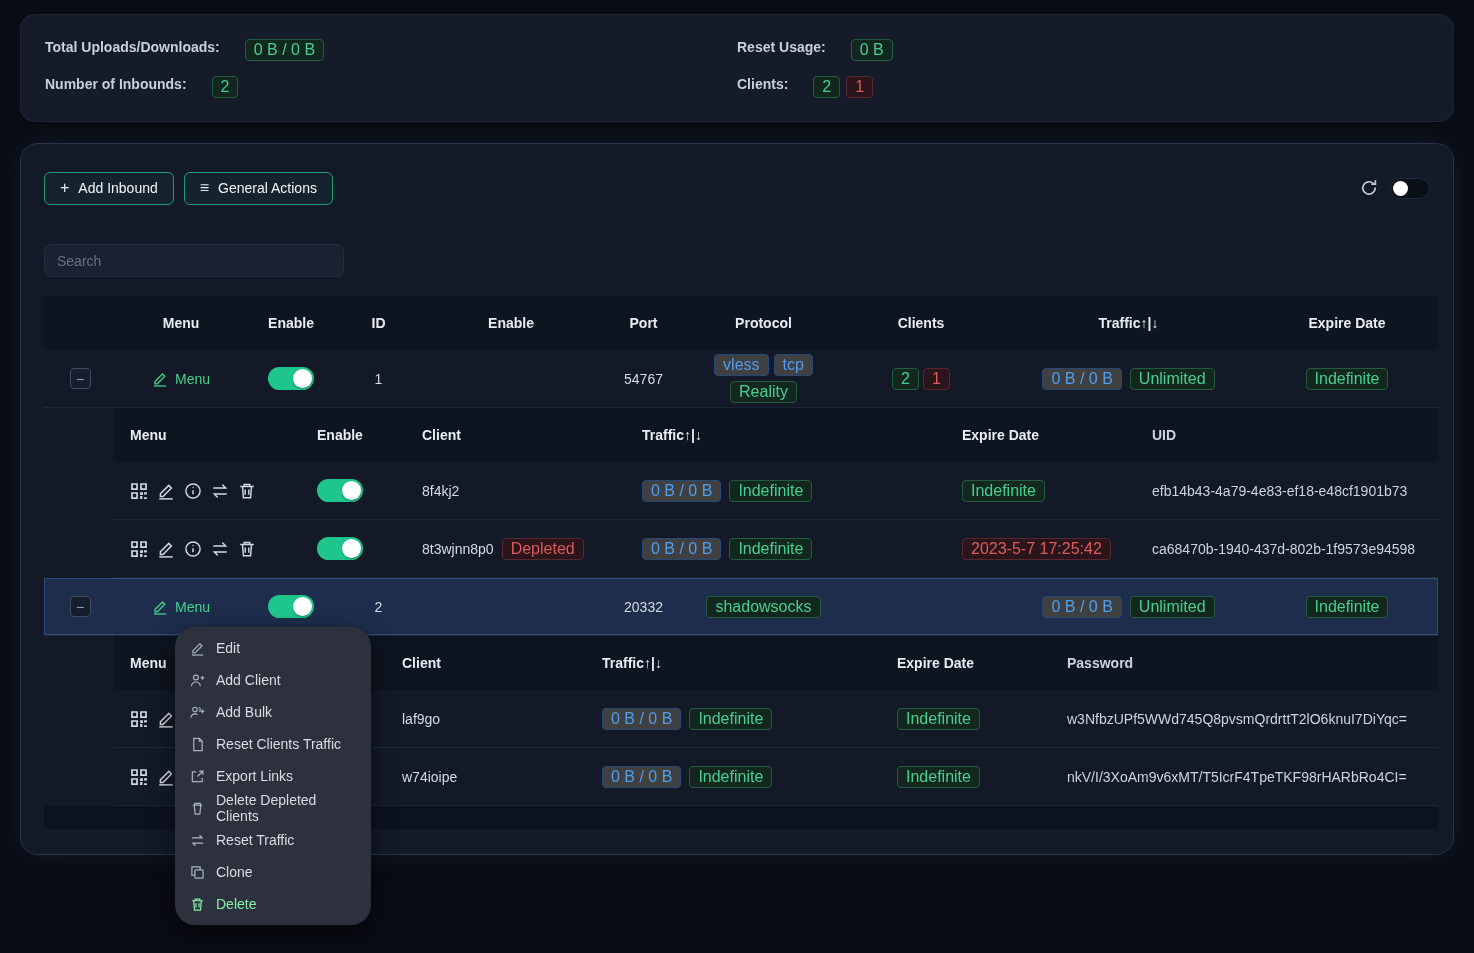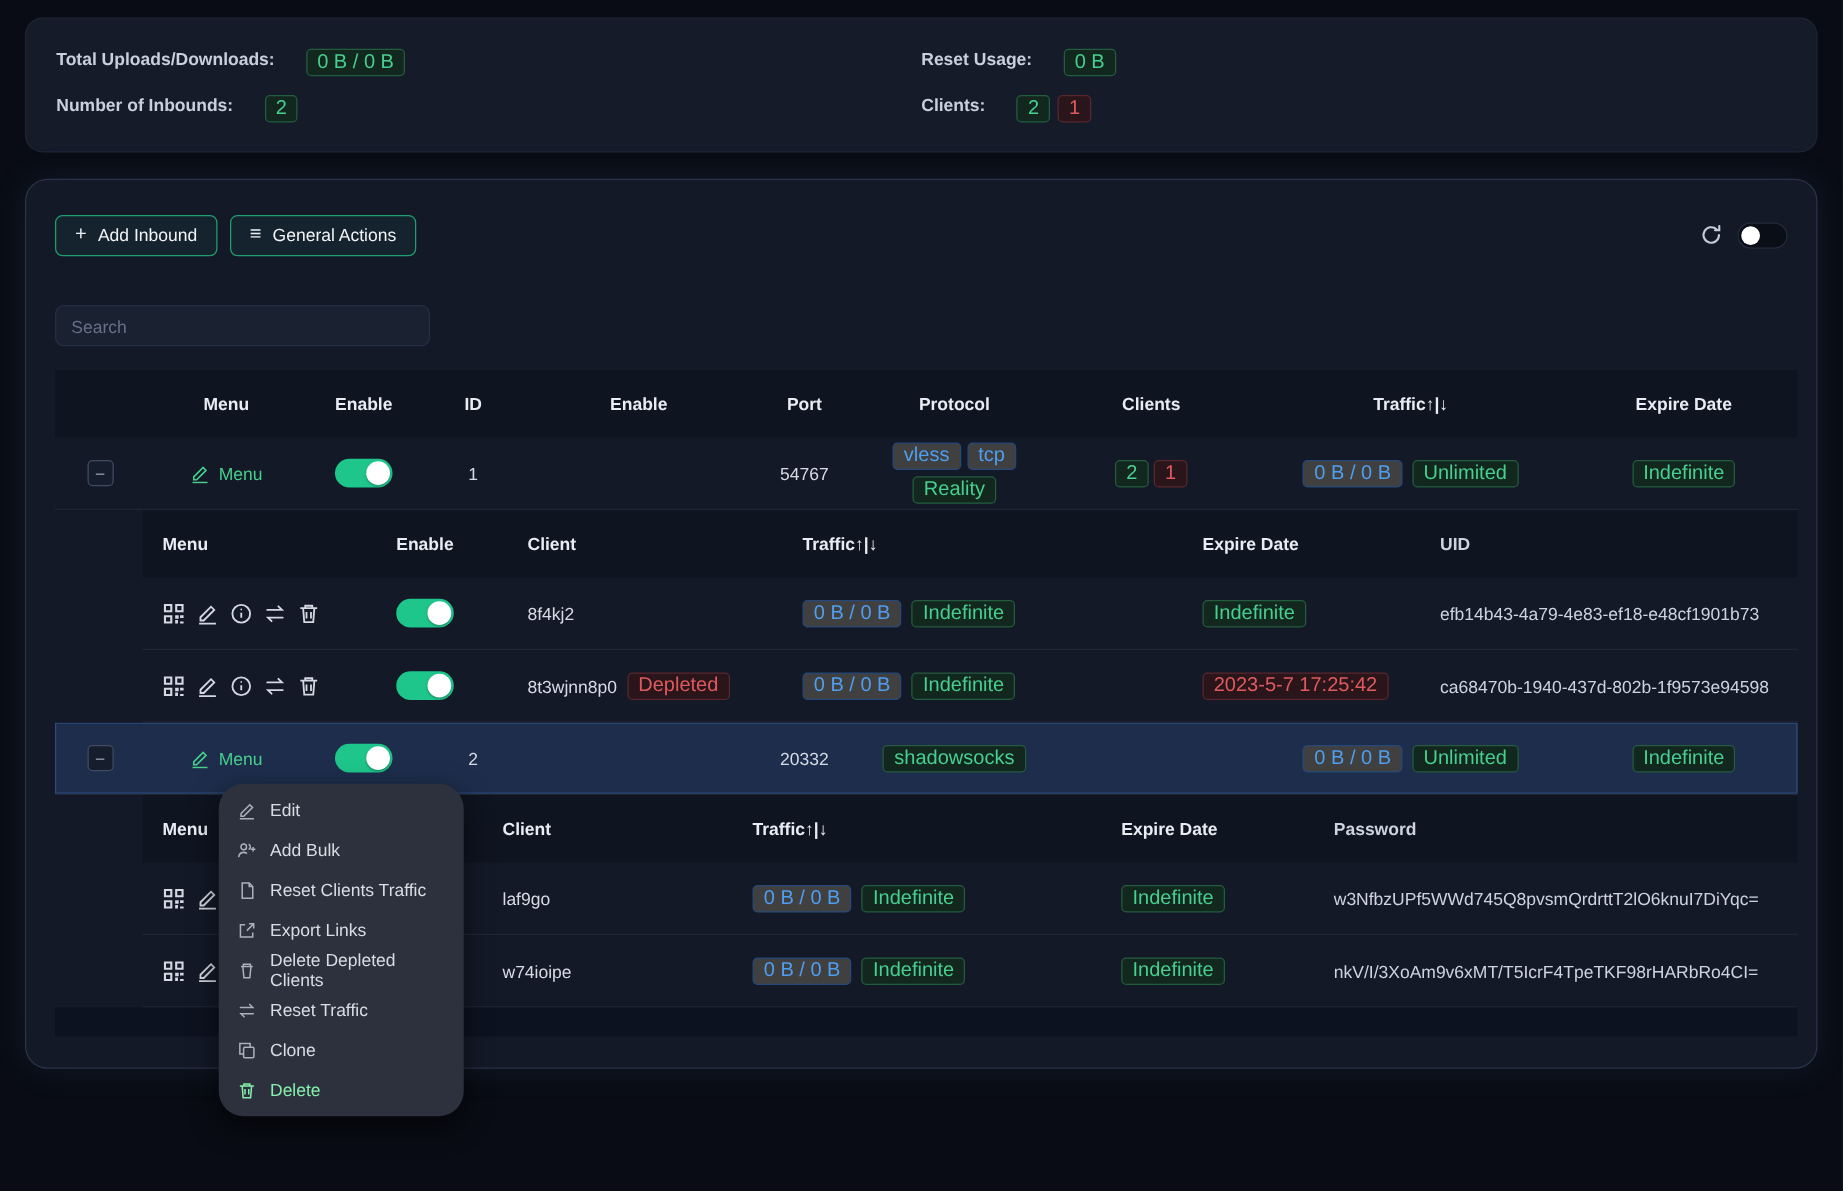--- a/index.html
+++ b/index.html
@@ -481,20 +481,29 @@
         <svg viewBox="0 0 16 16" fill="none" stroke="currentColor" stroke-width="1.3">
           <path d="M3 10.5 10.5 3l2.3 2.3L5.3 12.8H3v-2.3z"></path>
           <path d="M2 15h12"></path>
         </svg>
       </span>
     <span>Edit</span>
   </div>
   <div class="menu-item">
     <span class="mi-ico">
         <svg viewBox="0 0 16 16" fill="none" stroke="currentColor" stroke-width="1.3">
+          <circle cx="6.3" cy="4.8" r="2.6"></circle>
+          <path d="M1.5 14c.5-2.9 2.4-4.4 4.8-4.4s4.3 1.5 4.8 4.4M11.3 5.3h4M13.3 3.3v4"></path>
+        </svg>
+      </span>
+    <span>Add Client</span>
+  </div>
+  <div class="menu-item">
+    <span class="mi-ico">
+        <svg viewBox="0 0 16 16" fill="none" stroke="currentColor" stroke-width="1.3">
           <circle cx="5.3" cy="4.8" r="2.4"></circle>
           <path d="M1 13.5c.4-2.6 2.1-4 4.3-4 1.1 0 2 .3 2.8 1M9.5 2.6a2.4 2.4 0 0 1 0 4.4M11.3 6.8h4M13.3 4.8v4"></path>
         </svg>
       </span>
     <span>Add Bulk</span>
   </div>
   <div class="menu-item">
     <span class="mi-ico">
         <svg viewBox="0 0 16 16" fill="none" stroke="currentColor" stroke-width="1.3">
           <path d="M4 1.5h6l3 3V14.5H4z"></path>

